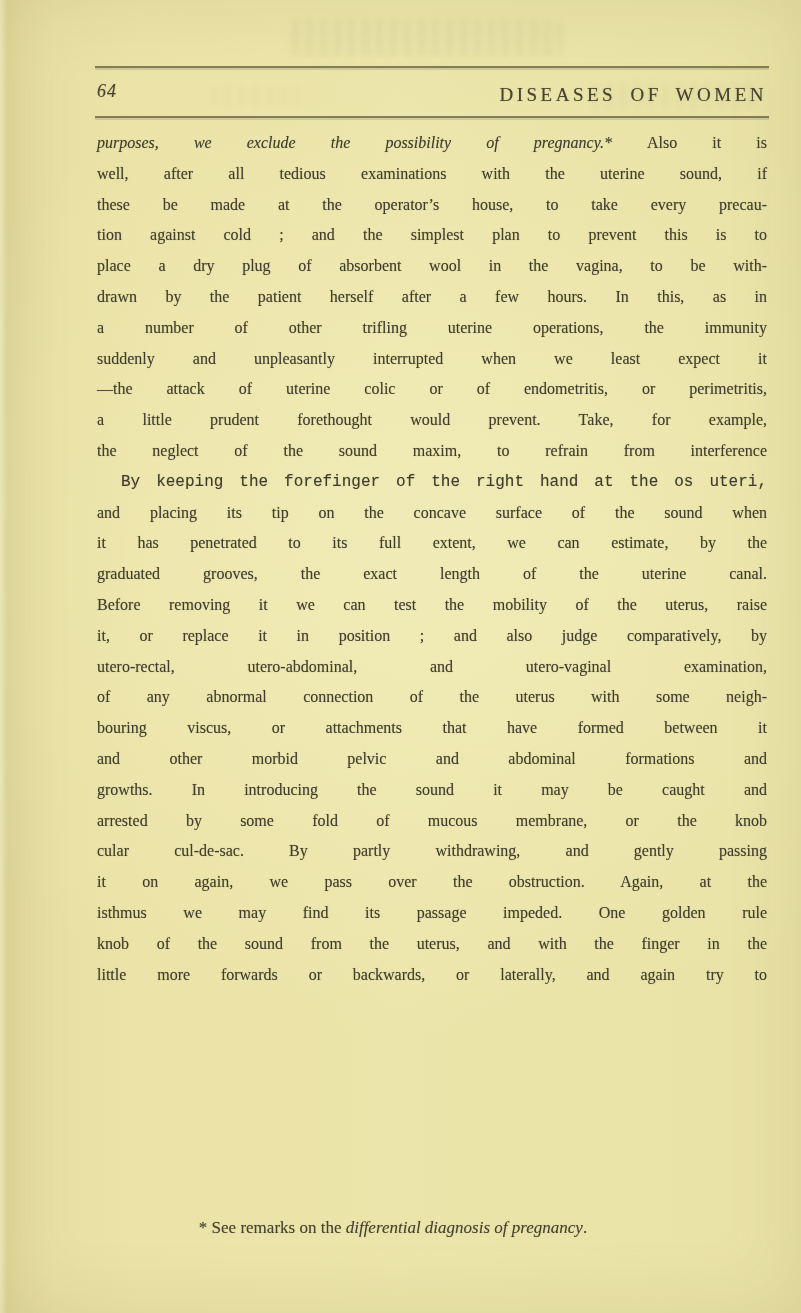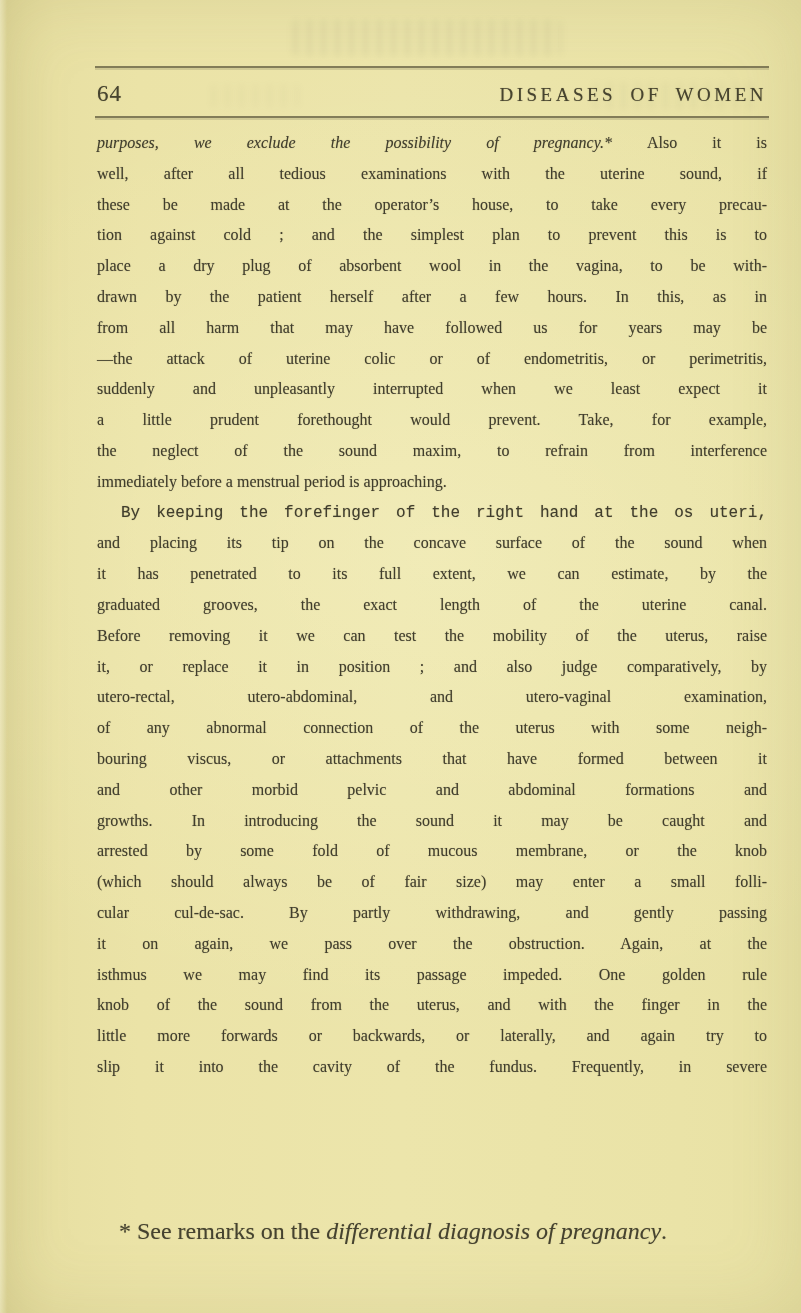--- a/index.html
+++ b/index.html
@@ -48,23 +48,24 @@
     left: 97px;
     top: 80px;
     width: 670px;
     height: 30px;
     color: #47442f;
   }
   .page-number {
     position: absolute;
     left: 0;
     top: 1px;
-    font-size: 23px;
+    font-size: 18px;
     letter-spacing: 1px;
     text-shadow: 0 0 1px rgba(70, 66, 45, 0.45);
+    font-style: italic;
   }
   .running-title {
     position: absolute;
     left: 0;
     width: 100%;
     top: 4px;
     text-align: right;
     font-size: 19px;
     letter-spacing: 3.5px;
     word-spacing: 6px;
@@ -91,21 +92,21 @@
   }
   .line.indent { text-indent: 24px; font-family: Liberation Mono, monospace; }
   .ital { font-style: italic; }
 
   .footnote {
     position: absolute;
     left: 58px;
     top: 1218px;
     width: 670px;
     text-align: center;
-    font-size: 24px;
+    font-size: 17px;
     color: #45422f;
     text-shadow: 0 0 1px rgba(66, 62, 42, 0.35);
   }
 </style>
 </head>
 <body>
 
 <div class="page">
 
   <div class="smudge s1"></div>
@@ -121,42 +122,39 @@
 
   <div class="rule bottom"></div>
 
   <div class="body-text">
       <div class="line justify"><span class="ital">purposes, we exclude the possibility of pregnancy.* </span><span> Also it is</span></div>
       <div class="line justify"><span>well, after all tedious examinations with the uterine sound, if</span></div>
       <div class="line justify"><span>these be made at the operator’s house, to take every precau-</span></div>
       <div class="line justify"><span>tion against cold ; and the simplest plan to prevent this is to</span></div>
       <div class="line justify"><span>place a dry plug of absorbent wool in the vagina, to be with-</span></div>
       <div class="line justify"><span>drawn by the patient herself after a few hours.  In this, as in</span></div>
-      <div class="line justify"><span>from all harm that may have followed us for years may be</span></div>
+      <div class="line justify"><span>a number of other trifling uterine operations, the immunity</span></div>
+      <div class="line justify"><span>suddenly and unpleasantly interrupted when we least expect it</span></div>
       <div class="line justify"><span>—the attack of uterine colic or of endometritis, or perimetritis,</span></div>
-      <div class="line justify"><span>suddenly and unpleasantly interrupted when we least expect it</span></div>
       <div class="line justify"><span>a little prudent forethought would prevent.  Take, for example,</span></div>
       <div class="line justify"><span>the neglect of the sound maxim, to refrain from interference</span></div>
-      <div class="line"><span>immediately before a menstrual period is approaching.</span></div>
       <div class="line justify indent"><span>By keeping the forefinger of the right hand at the os uteri,</span></div>
       <div class="line justify"><span>and placing its tip on the concave surface of the sound when</span></div>
       <div class="line justify"><span>it has penetrated to its full extent, we can estimate, by the</span></div>
       <div class="line justify"><span>graduated grooves, the exact length of the uterine canal.</span></div>
       <div class="line justify"><span>Before removing it we can test the mobility of the uterus, raise</span></div>
       <div class="line justify"><span>it, or replace it in position ; and also judge comparatively, by</span></div>
       <div class="line justify"><span>utero-rectal, utero-abdominal, and utero-vaginal examination,</span></div>
       <div class="line justify"><span>of any abnormal connection of the uterus with some neigh-</span></div>
       <div class="line justify"><span>bouring viscus, or attachments that have formed between it</span></div>
       <div class="line justify"><span>and other morbid pelvic and abdominal formations and</span></div>
       <div class="line justify"><span>growths.  In introducing the sound it may be caught and</span></div>
       <div class="line justify"><span>arrested by some fold of mucous membrane, or the knob</span></div>
-      <div class="line justify"><span>(which should always be of fair size) may enter a small folli-</span></div>
       <div class="line justify"><span>cular cul-de-sac.  By partly withdrawing, and gently passing</span></div>
       <div class="line justify"><span>it on again, we pass over the obstruction.  Again, at the</span></div>
       <div class="line justify"><span>isthmus we may find its passage impeded.  One golden rule</span></div>
       <div class="line justify"><span>knob of the sound from the uterus, and with the finger in the</span></div>
       <div class="line justify"><span>little more forwards or backwards, or laterally, and again try to</span></div>
-      <div class="line justify"><span>slip it into the cavity of the fundus.  Frequently, in severe</span></div>
     </div>
 
   <div class="footnote"><span>* See remarks on the </span><span class="ital">differential diagnosis of pregnancy</span><span>.</span></div>
 
 </div>
 
 </body></html>

